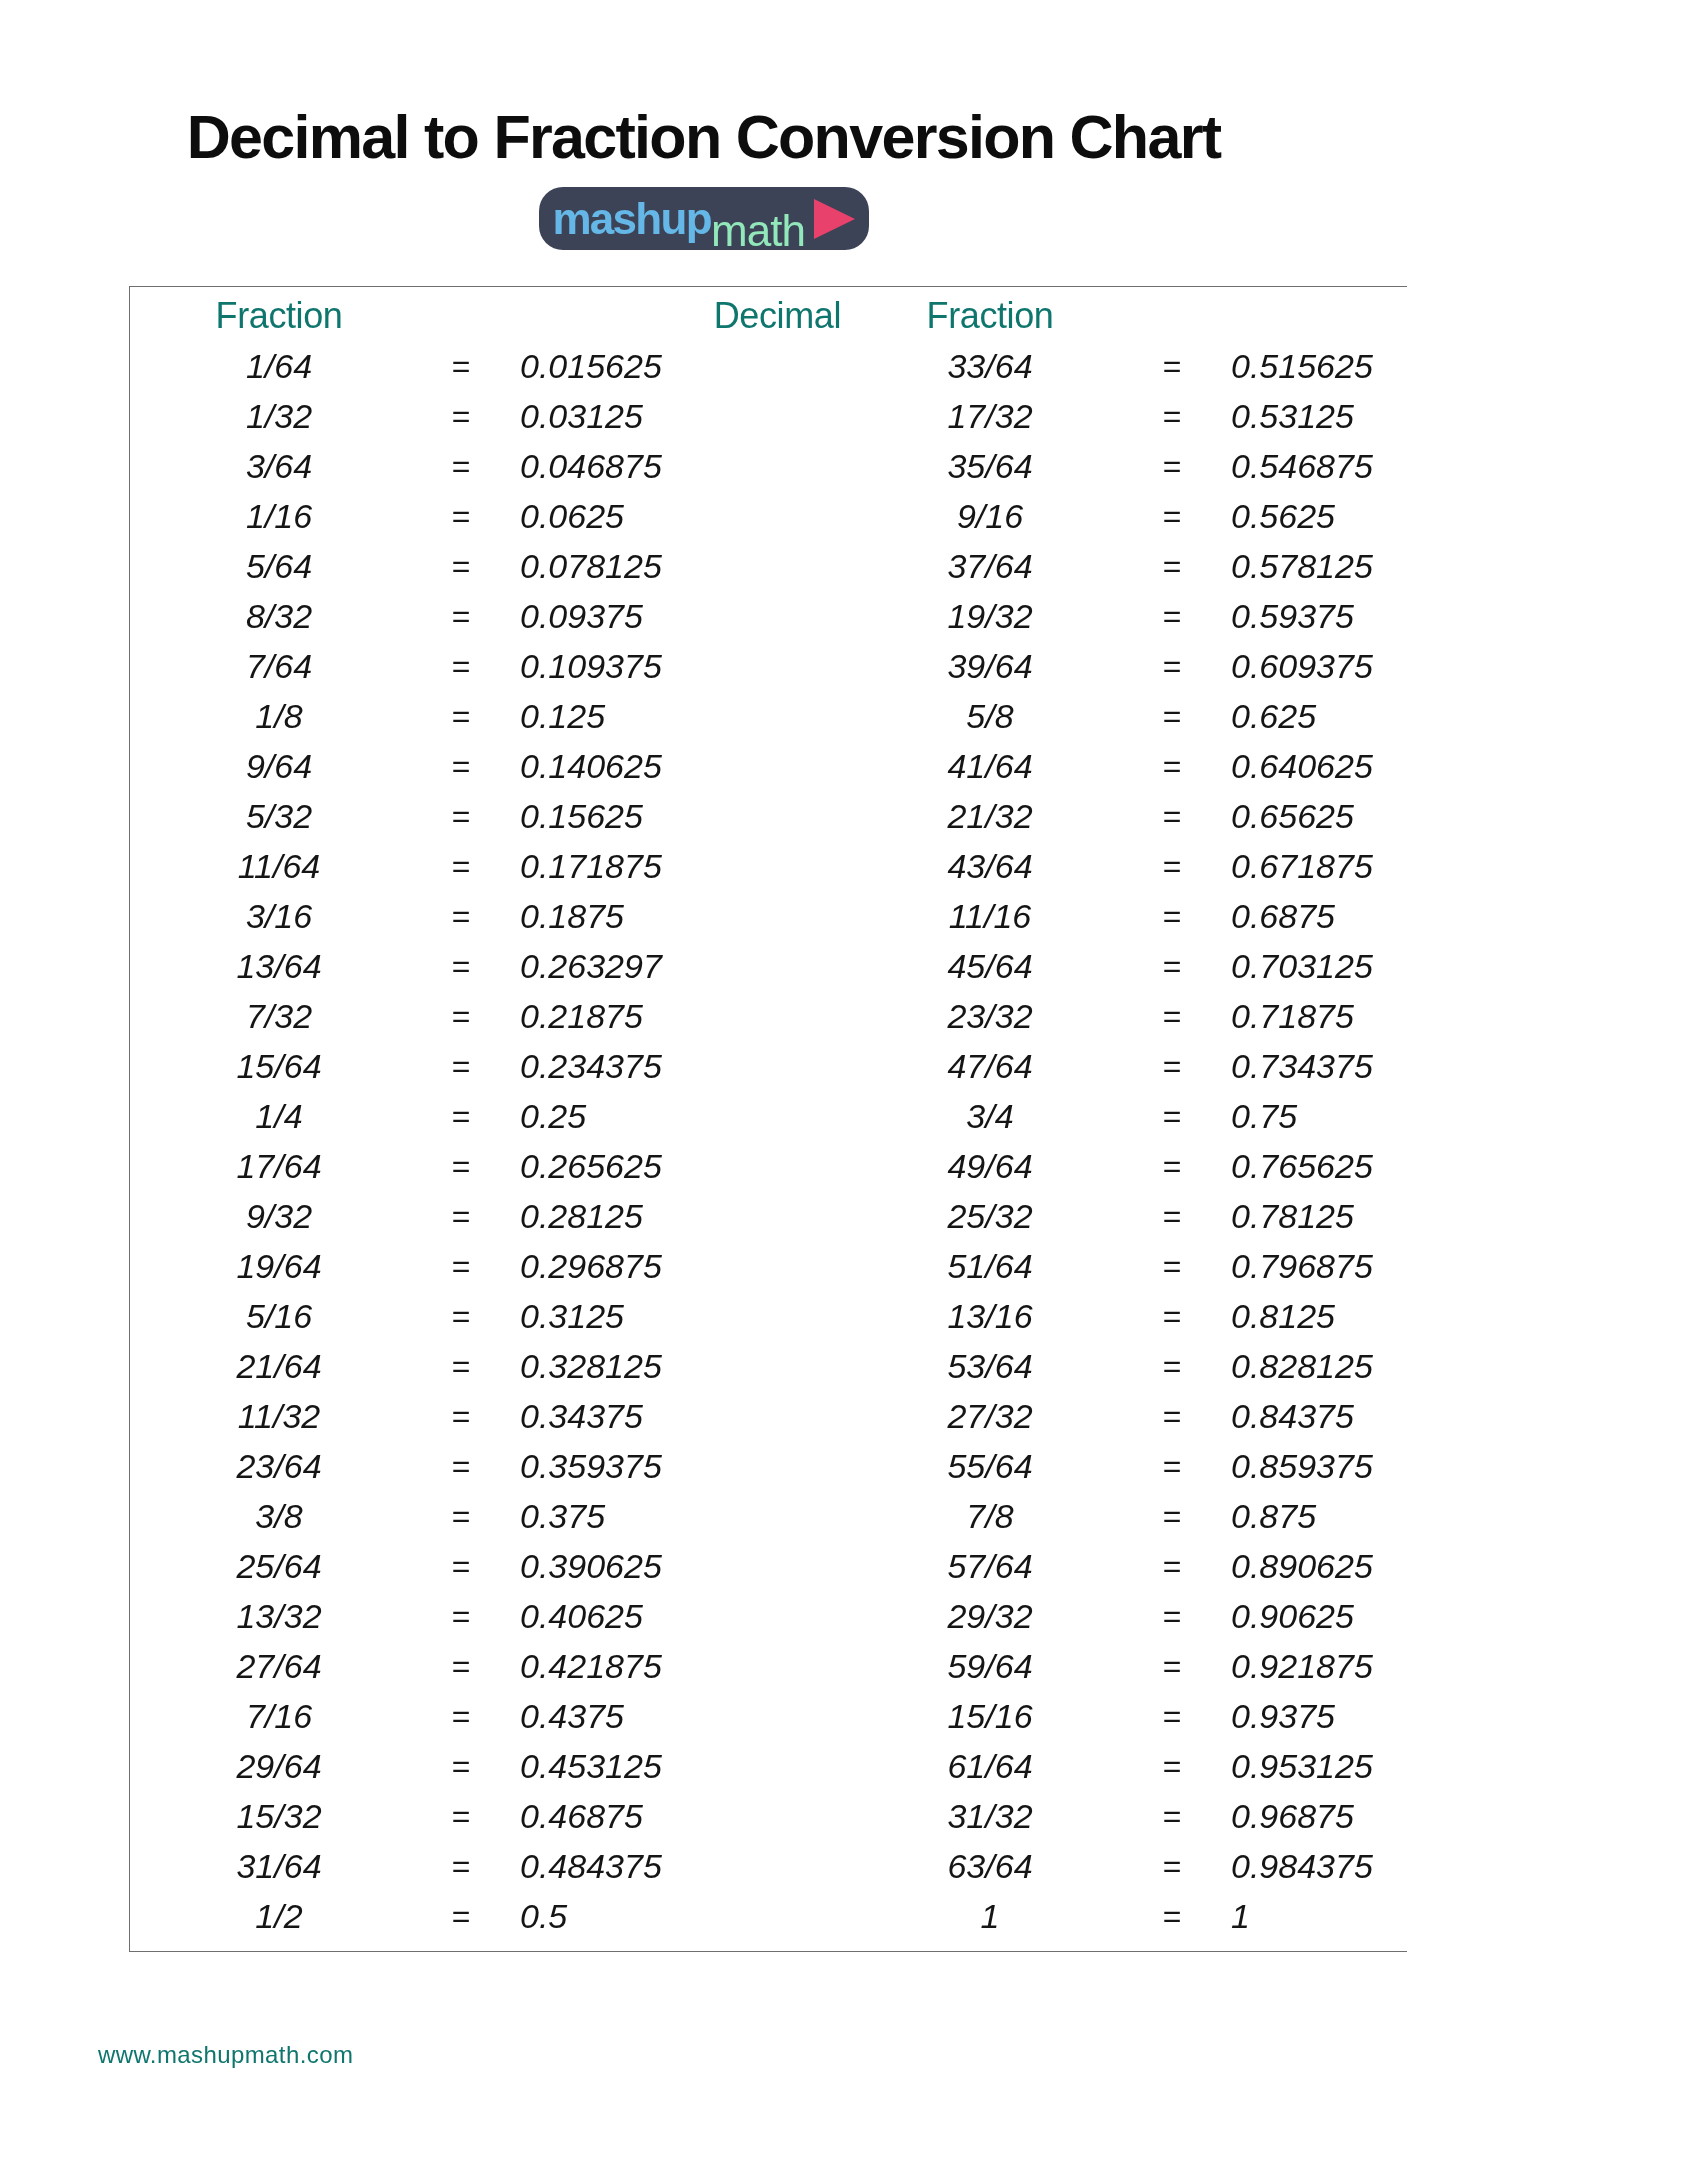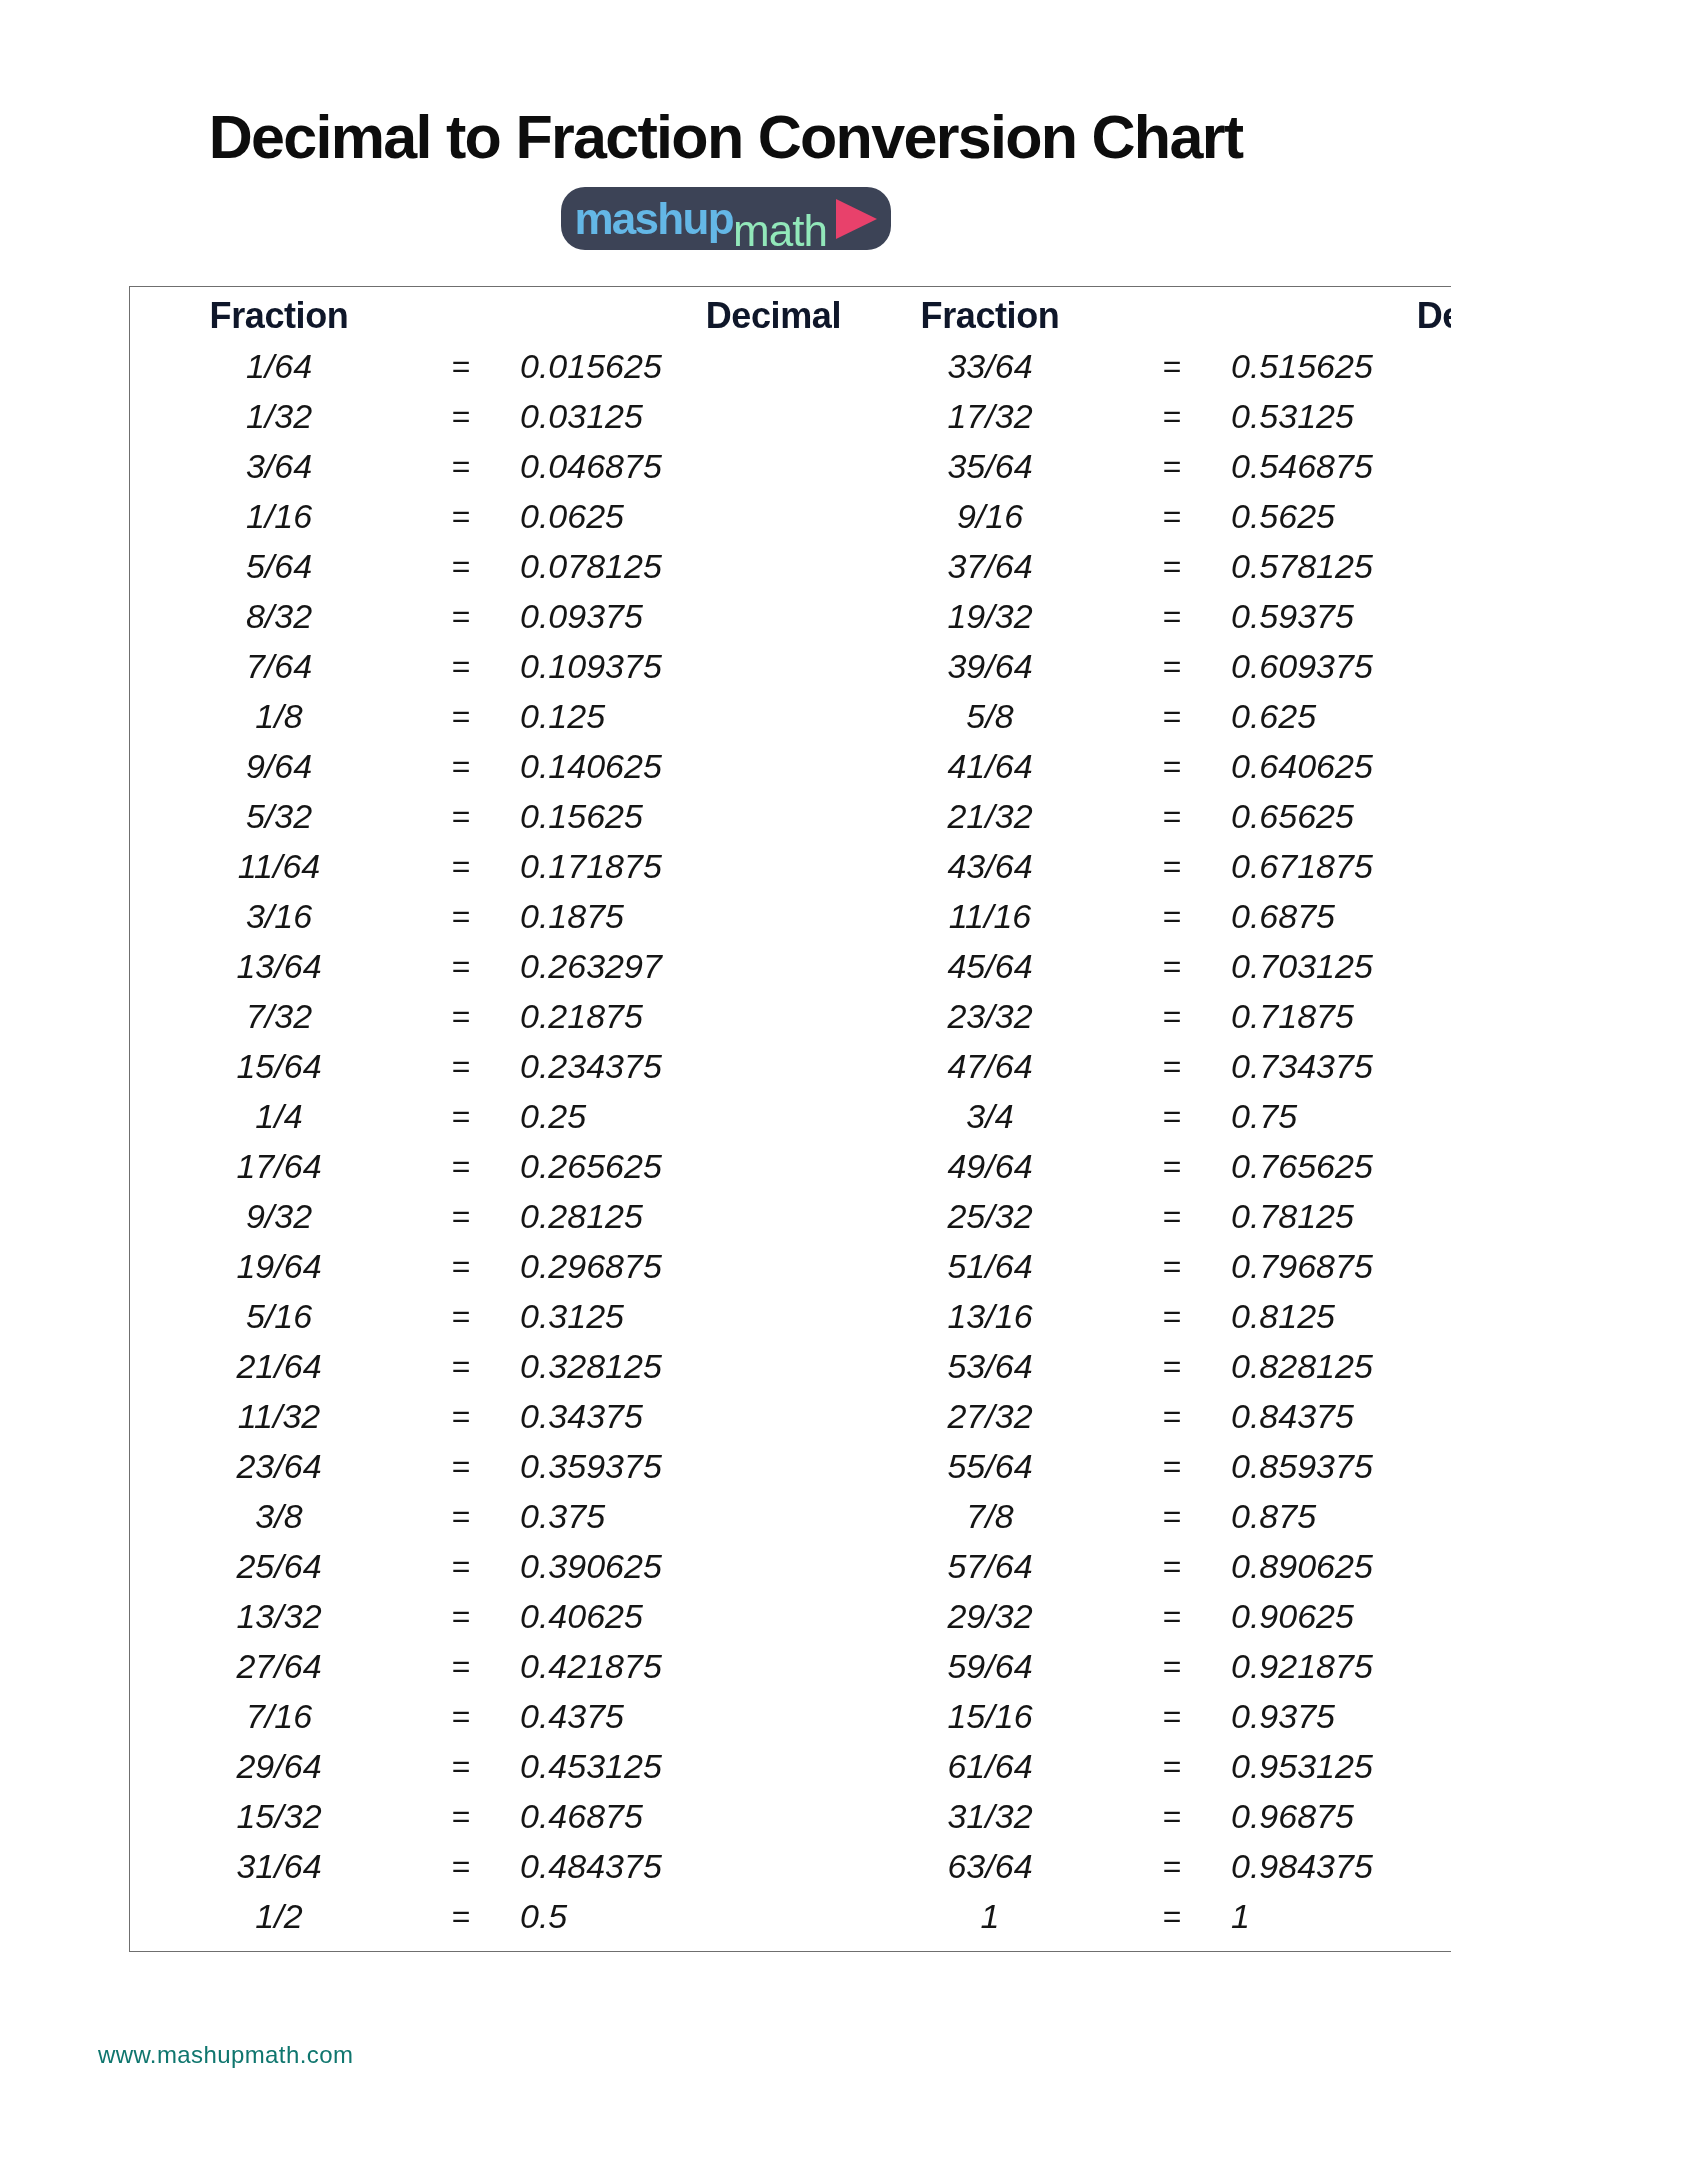--- a/index.html
+++ b/index.html
@@ -4,21 +4,20 @@
 <style>
   html, body { margin: 0; padding: 0; background: #ffffff; }
   .page {
     position: relative;
     width: 1407px;
     height: 2181px;
     background: #ffffff;
     font-family: "Liberation Sans", sans-serif;
     color: #161616;
     overflow: hidden;
-    padding-left: 44px;
   }
 
   
   .title {
     position: absolute;
     top: 107px;
     left: 0;
     width: 100%;
     text-align: center;
     font-size: 61px;
@@ -82,23 +81,23 @@
     display: flex;
     flex-direction: column;
     min-width: 0;
   }
   .head-row {
     display: grid;
     grid-template-columns: 298px 65px 1fr;
     align-items: center;
     height: 51px;
     font-size: 36px;
-    font-weight: 700;
+    font-weight: 400;
     letter-spacing: -0.4px;
-    color: #0f172a;
+    color: #0f766e;
   }
   .head-frac { text-align: center; }
   .head-dec { padding-left: 27px; text-align: right; }
 
   .rows { display: flex; flex-direction: column; font-style: italic; }
   .t-row {
     display: grid;
     grid-template-columns: 298px 65px 1fr;
     align-items: center;
     height: 50px;

